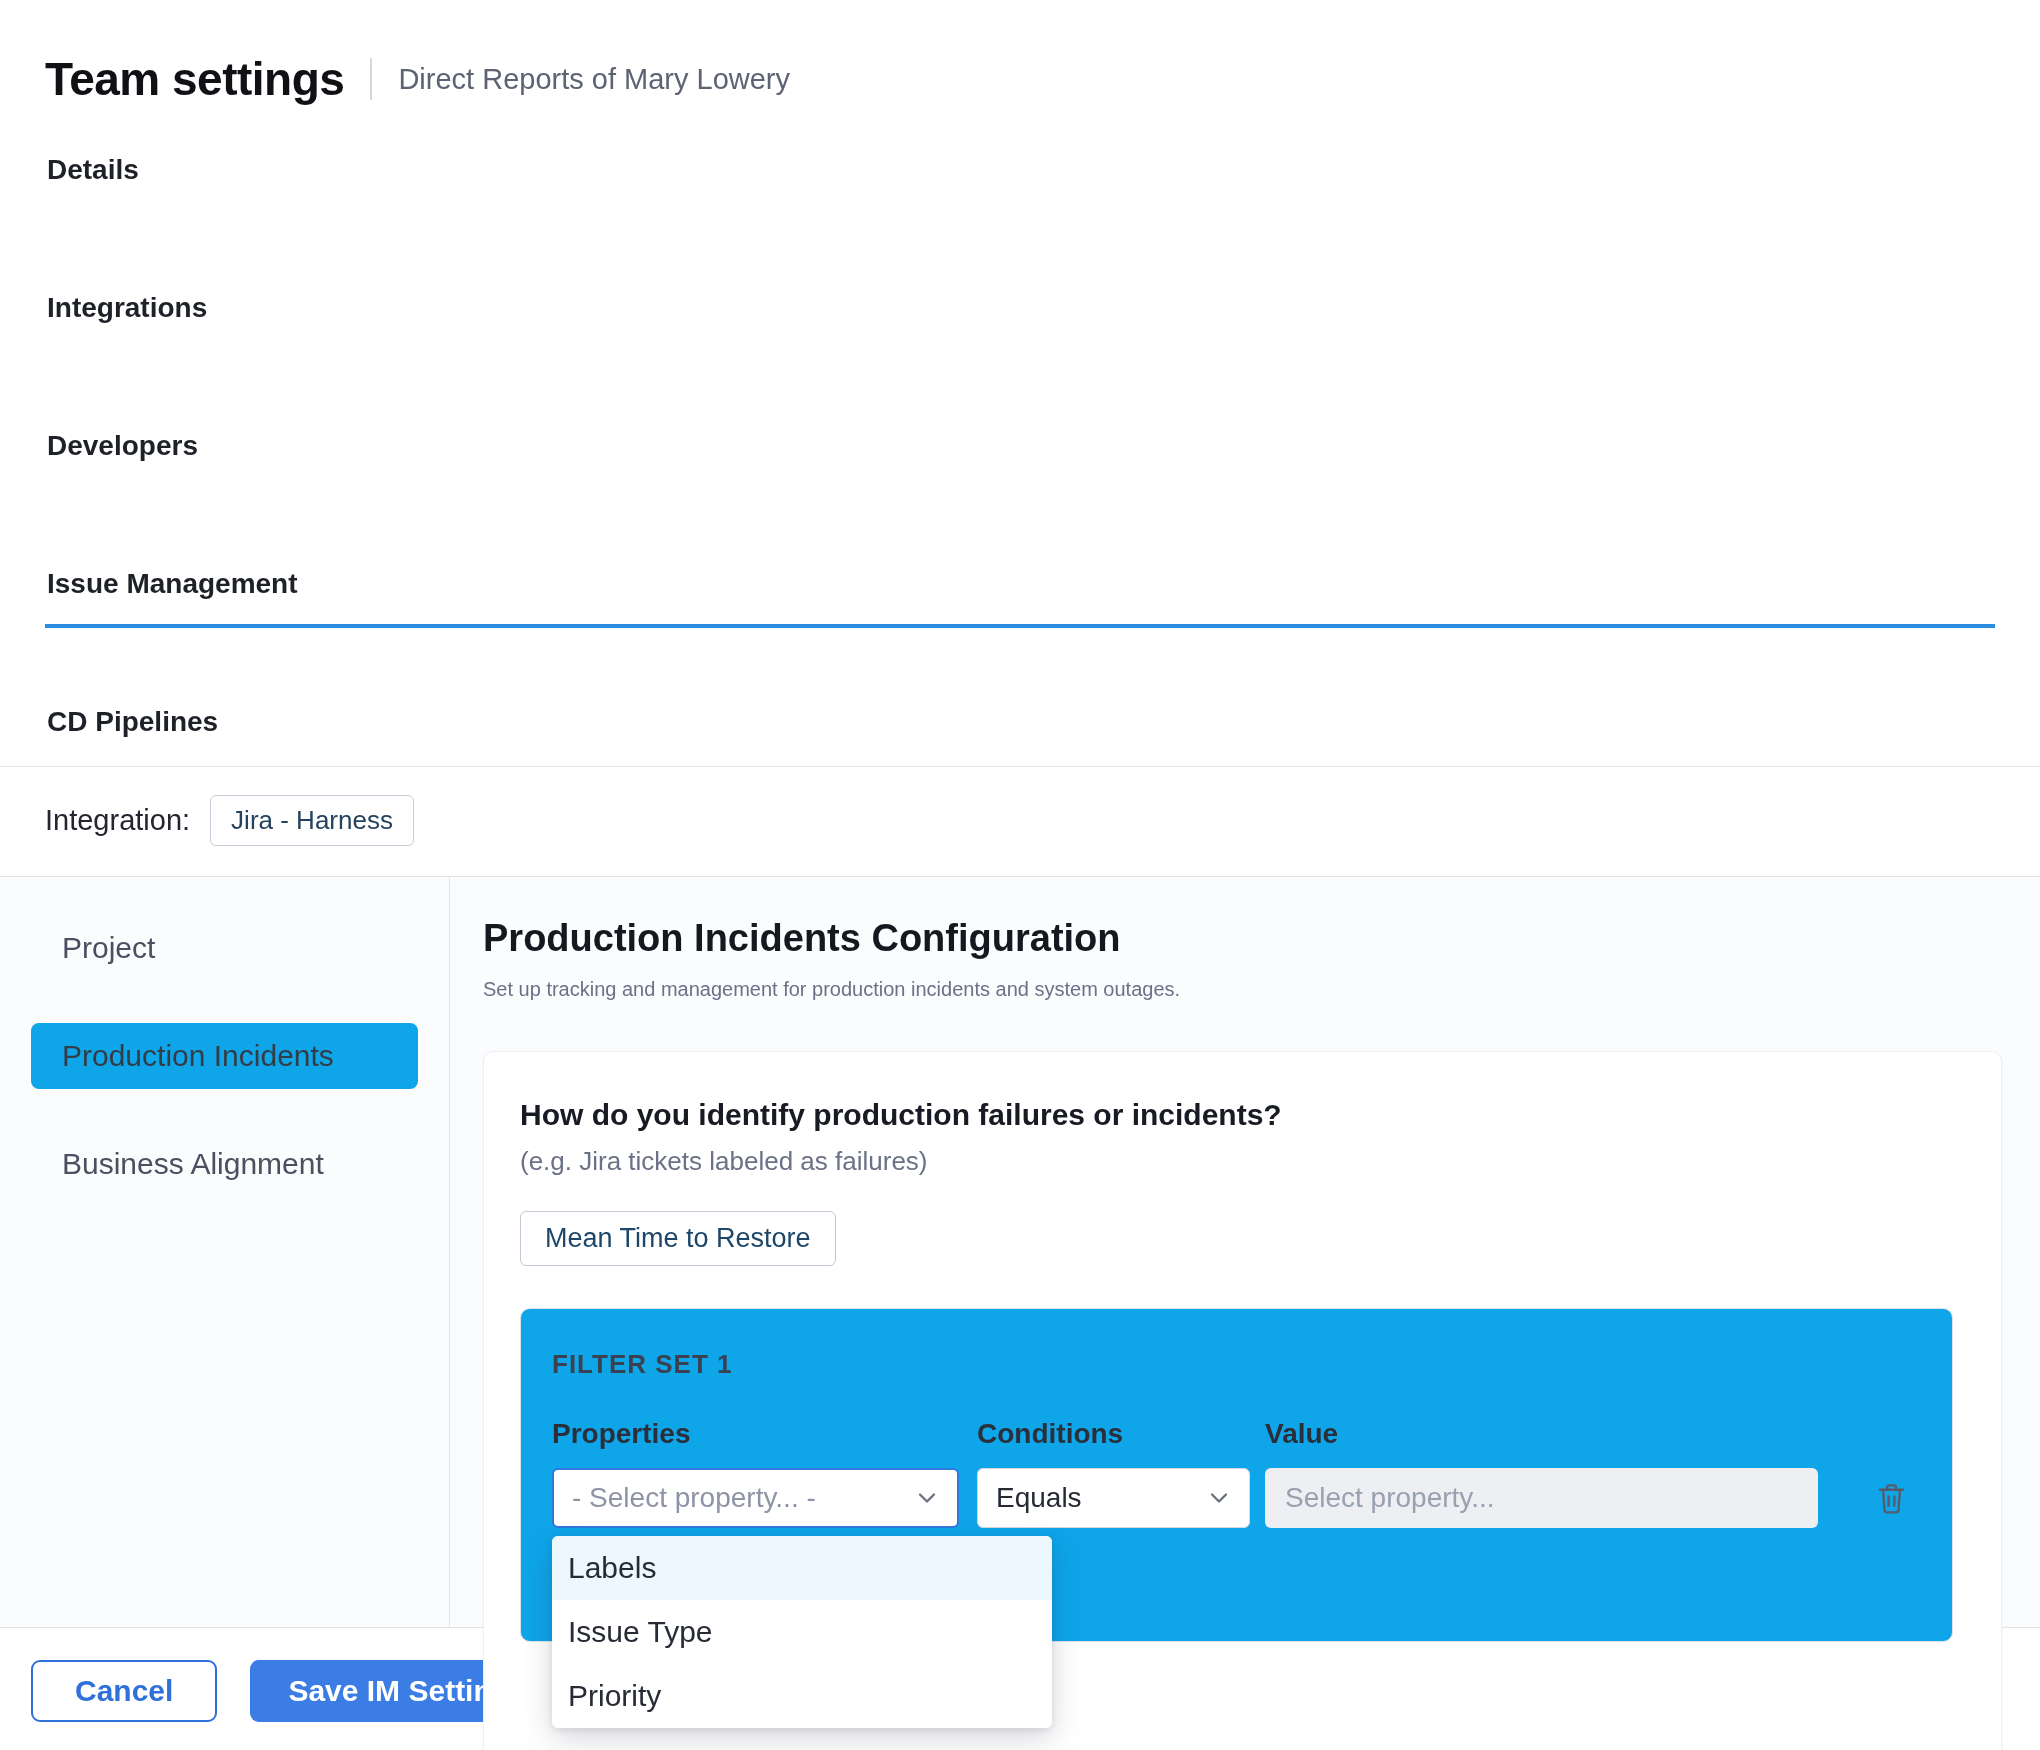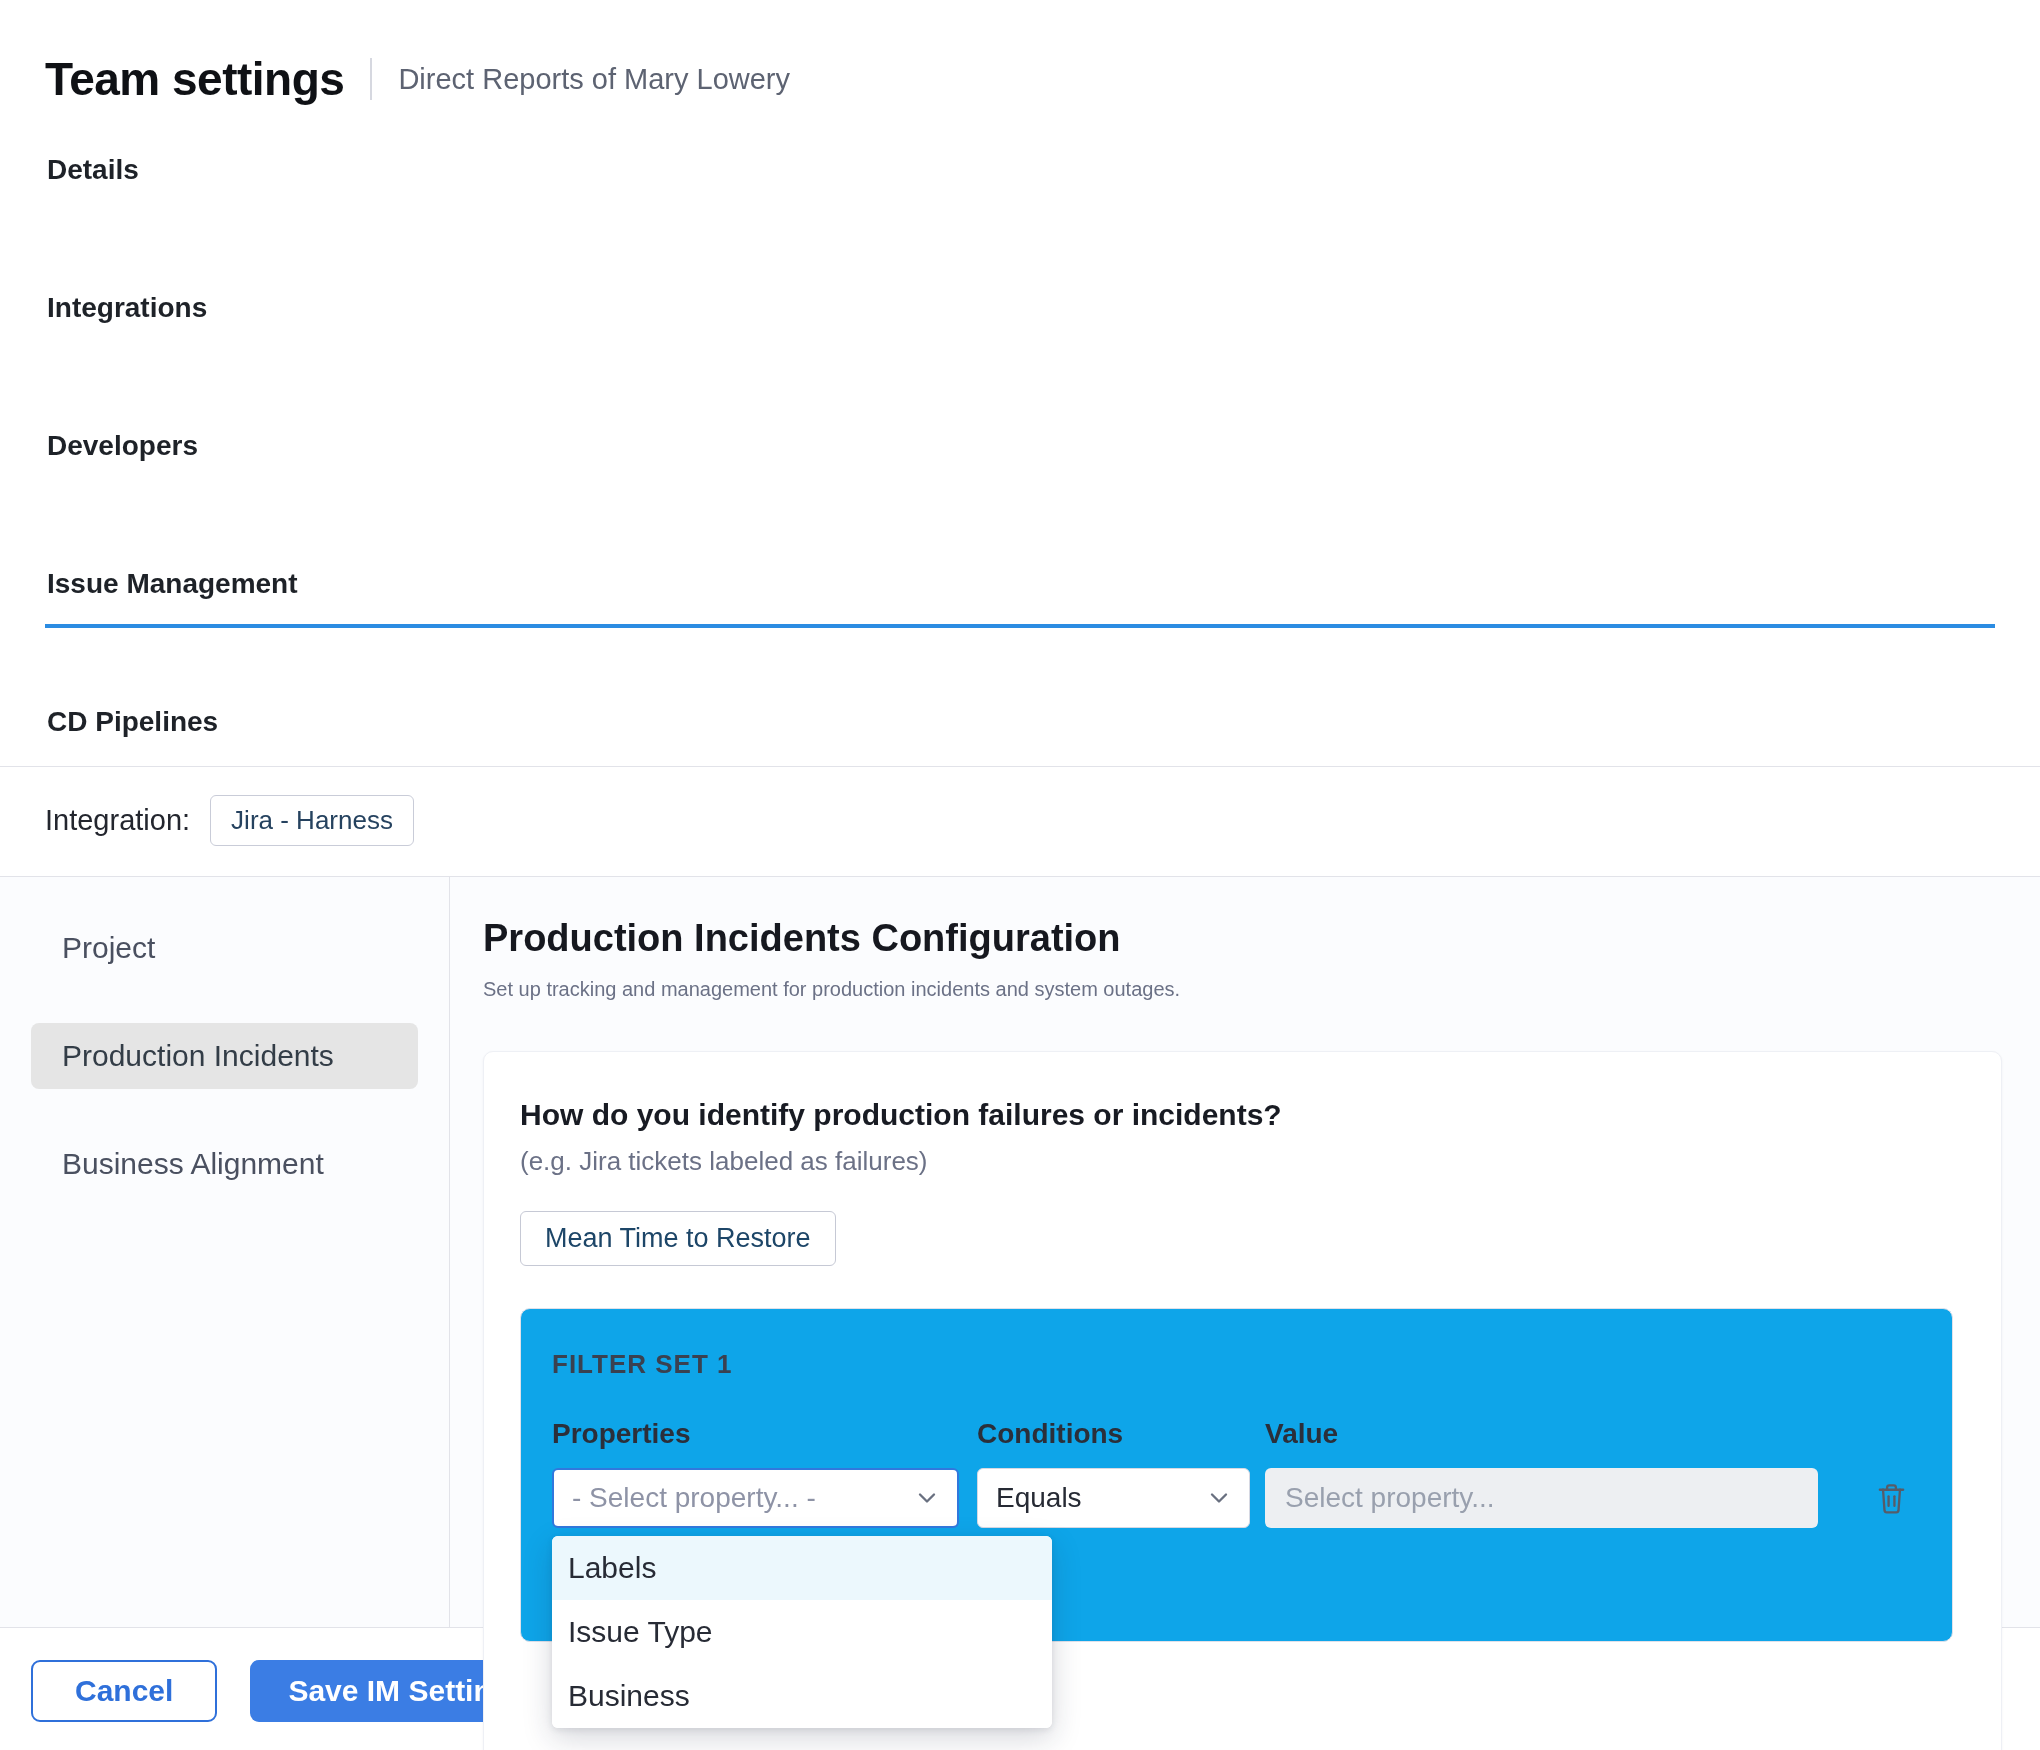--- a/index.html
+++ b/index.html
@@ -22,21 +22,21 @@
   
   .integration-row { display:flex; align-items:center; gap:20px; padding:28px 45px 30px; }
   .integration-label { font-size:29px; color:#23262e; }
   .chip { display:inline-flex; align-items:center; border:1px solid #c9ccd8; border-radius:6px; padding:9px 20px; font-size:26px; color:#25425f; background:#fff; }
 
   
   .content { flex:1; display:flex; border-top:1px solid #e2e3e9; background:#fbfcfe; min-height:0; }
 
   .sidebar { width:450px; flex:0 0 450px; border-right:1px solid #e2e3e9; padding:38px 31px; }
   .side-item { height:66px; display:flex; align-items:center; padding:0 31px; border-radius:8px; font-size:30px; color:#4a5060; margin-bottom:42px; cursor:pointer; }
-  .side-item.active { background:#e5e5e5; color:#333d47; }
+  .side-item.active { background:#0ea5e9; color:#333d47; }
 
   .main { flex:1; padding:40px 38px 0 33px; min-width:0; }
   .main-title { font-size:38px; font-weight:700; color:#16181f; margin:0 0 18px; }
   .main-subtitle { font-size:20px; color:#6b7186; margin:0 0 50px; }
 
   .card { background:#fff; border:1px solid #eef0f5; border-radius:10px; box-shadow:0 1px 3px rgba(20,30,60,0.05); padding:46px 48px 48px 36px; height:1036px; position:relative; }
 
   .question { font-size:30px; font-weight:700; color:#181b23; margin:0 0 14px; }
   .hint { font-size:26px; color:#6b7186; margin:0 0 34px; }
   .metric-chip { display:inline-flex; align-items:center; border:1px solid #c6c9d5; border-radius:6px; padding:11px 24px; font-size:27px; color:#1d4668; background:#fff; margin-bottom:42px; cursor:pointer; }
@@ -127,21 +127,21 @@
                 <div class="select focused">
                   <span class="placeholder">- Select property... -</span>
                   <svg class="chevron" viewBox="0 0 24 24" fill="none" stroke="currentColor" stroke-width="2" stroke-linecap="round" stroke-linejoin="round">
                       <path d="M6 9l6 6 6-6"></path>
                     </svg>
                 </div>
 
                 <div class="dropdown">
                   <div class="dd-item highlighted">Labels</div>
                   <div class="dd-item">Issue Type</div>
-                  <div class="dd-item">Business</div>
+                  <div class="dd-item">Priority</div>
                 </div>
               </div>
             </div>
 
             <div class="col col-cond">
               <div class="col-label">Conditions</div>
               <div class="select">
                 <span>Equals</span>
                 <svg class="chevron" viewBox="0 0 24 24" fill="none" stroke="currentColor" stroke-width="2" stroke-linecap="round" stroke-linejoin="round">
                     <path d="M6 9l6 6 6-6"></path>

